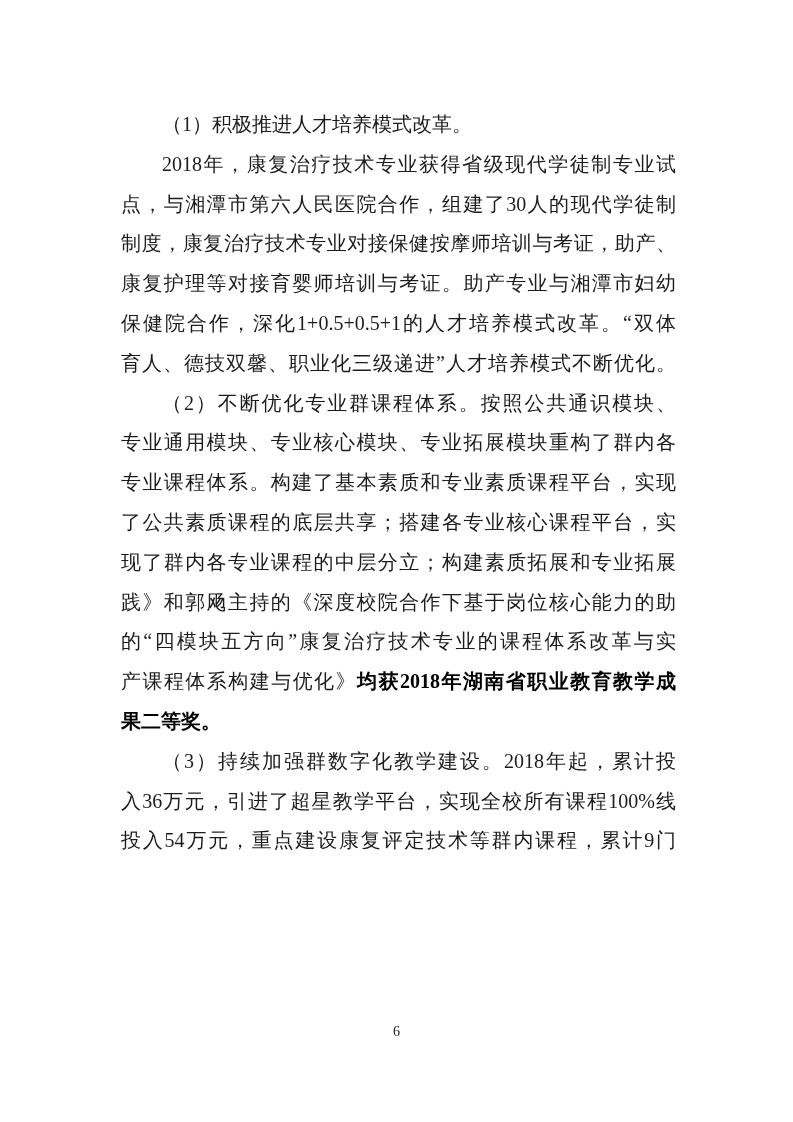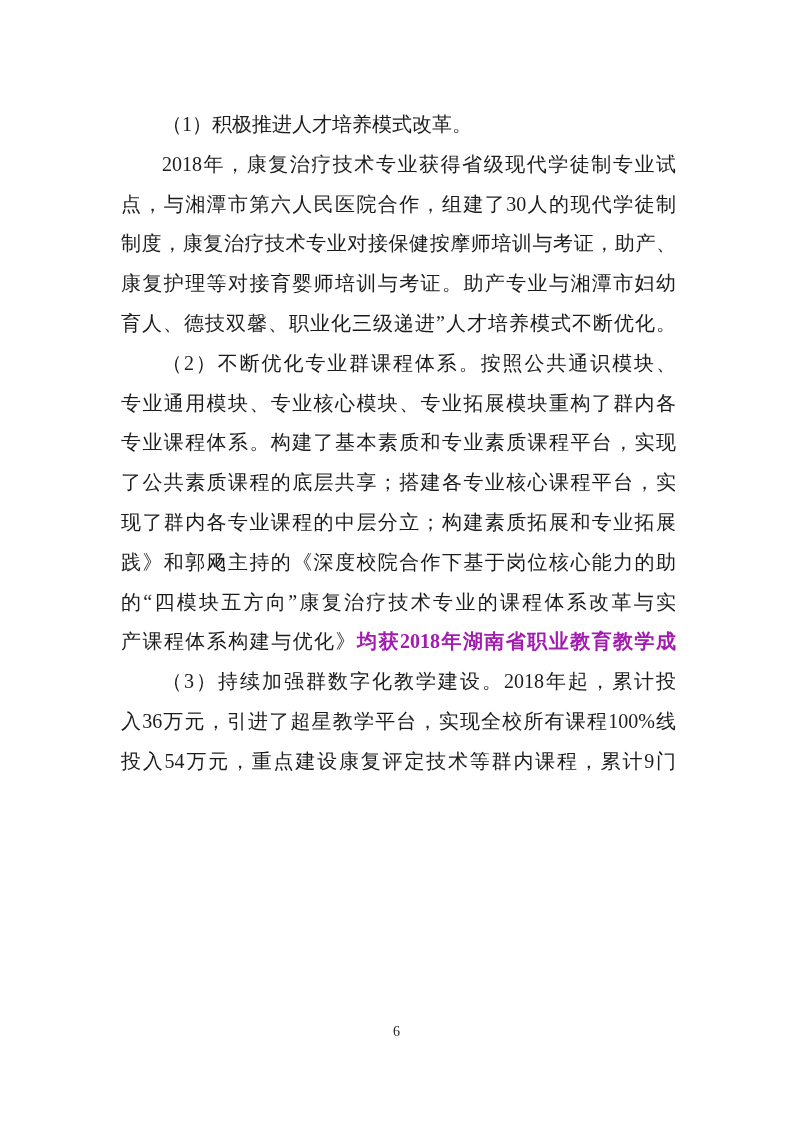--- a/index.html
+++ b/index.html
@@ -32,21 +32,21 @@
     overflow: hidden;
   }
   .line.last-left {
     text-align-last: left;
   }
   .line.indent {
     padding-left: 41px;
   }
   .line .bold {
     font-weight: 700;
-    color: #a21caf;
+    color: #000000;
   }
   .page-footer {
     position: absolute;
     left: 0;
     top: 1024px;
     width: 100%;
     text-align: center;
     font-size: 14px;
     color: #1c1c1c;
   }
@@ -55,27 +55,29 @@
 <body>
 
 <div class="page">
   <div class="textblock">
 
   <div class="line indent last-left"><span>（1）积极推进人才培养模式改革。</span></div>
       <div class="line indent"><span>2018年，康复治疗技术专业获得省级现代学徒制专业试</span></div>
       <div class="line"><span>点，与湘潭市第六人民医院合作，组建了30人的现代学徒制</span></div>
       <div class="line"><span>制度，康复治疗技术专业对接保健按摩师培训与考证，助产、</span></div>
       <div class="line"><span>康复护理等对接育婴师培训与考证。助产专业与湘潭市妇幼</span></div>
+      <div class="line"><span>保健院合作，深化1+0.5+0.5+1的人才培养模式改革。“双体</span></div>
       <div class="line"><span>育人、德技双馨、职业化三级递进”人才培养模式不断优化。</span></div>
       <div class="line indent"><span>（2）不断优化专业群课程体系。按照公共通识模块、</span></div>
       <div class="line"><span>专业通用模块、专业核心模块、专业拓展模块重构了群内各</span></div>
       <div class="line"><span>专业课程体系。构建了基本素质和专业素质课程平台，实现</span></div>
       <div class="line"><span>了公共素质课程的底层共享；搭建各专业核心课程平台，实</span></div>
       <div class="line"><span>现了群内各专业课程的中层分立；构建素质拓展和专业拓展</span></div>
       <div class="line"><span>践》和郭飏主持的《深度校院合作下基于岗位核心能力的助</span></div>
       <div class="line"><span>的“四模块五方向”康复治疗技术专业的课程体系改革与实</span></div>
       <div class="line"><span>产课程体系构建与优化》</span><span class="bold">均获2018年湖南省职业教育教学成</span></div>
+      <div class="line last-left"><span class="bold">果二等奖。</span></div>
       <div class="line indent"><span>（3）持续加强群数字化教学建设。2018年起，累计投</span></div>
       <div class="line"><span>入36万元，引进了超星教学平台，实现全校所有课程100%线</span></div>
       <div class="line"><span>投入54万元，重点建设康复评定技术等群内课程，累计9门</span></div>
     </div>
   <div class="page-footer">6</div>
 </div>
 
 </body></html>

